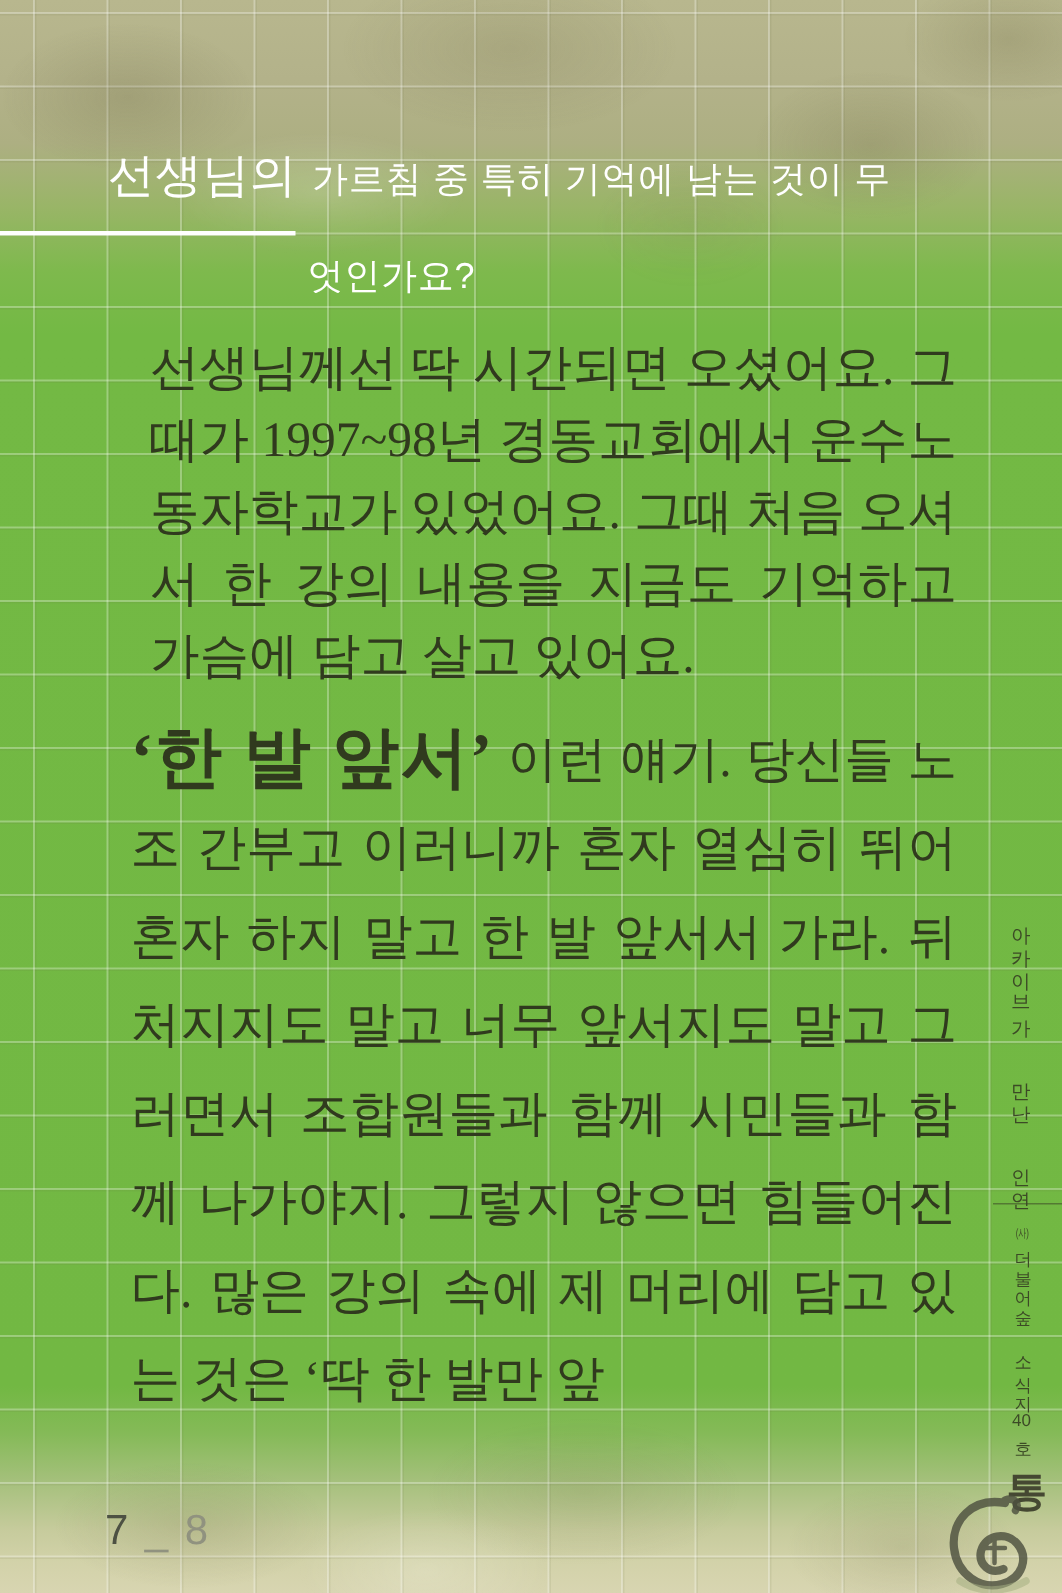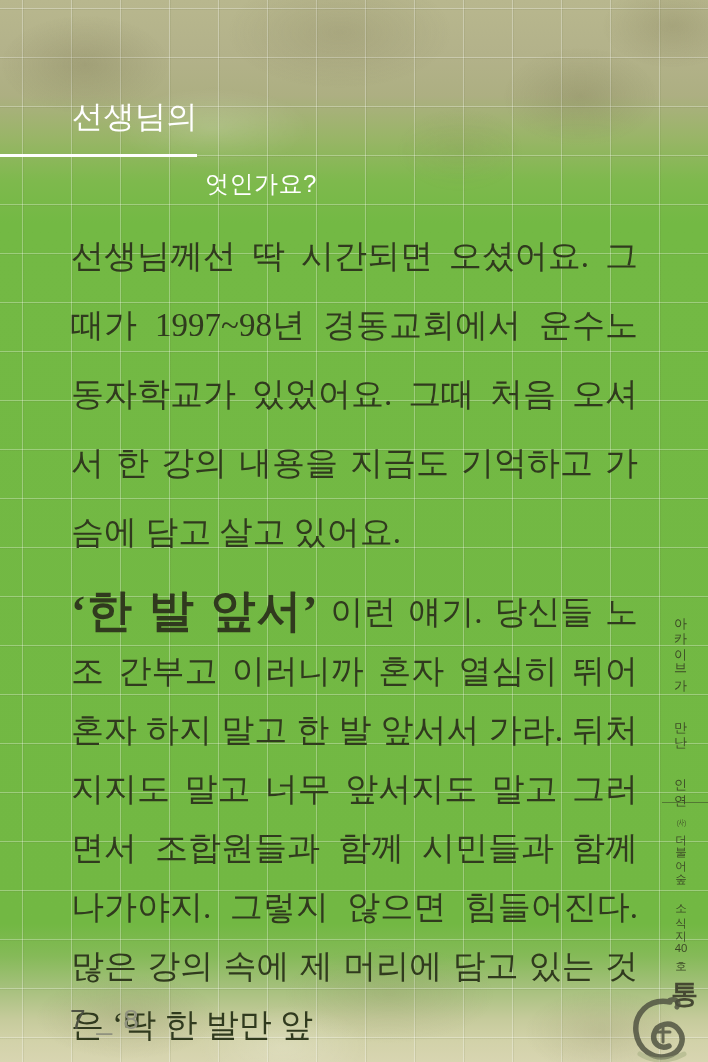--- a/index.html
+++ b/index.html
@@ -57,22 +57,22 @@
   .headline-small { font-size:24px; font-weight:400; letter-spacing:0.5px; }
   .headline-line2 { font-size:24px; font-weight:400; margin-left:133px; margin-top:30px; letter-spacing:0.5px; }
   .head-underline { position:absolute; left:0; top:154px; width:197px; height:3px; background:#ffffff; }
 
   
   .article {
     position:absolute; left:71px; top:222px; width:567px;
     color:#303a1e; font-family:"Liberation Serif","DejaVu Serif",serif;
     font-size:33px; text-align:justify;
   }
-  .article p.para1 { line-height:69px; margin-bottom:16px; }
-  .article p.para2 { line-height:59px; }
+  .article p.para1 { line-height:48px; margin-bottom:16px;padding-left:29px; }
+  .article p.para2 { line-height:59px;padding-left:16px; }
   .quote { font-size:45px; font-weight:600; line-height:40px; letter-spacing:1px; vertical-align:-3px; }
 
   
   .v-caption {
     position:absolute; right:19px; top:608px;
     writing-mode:vertical-rl; text-orientation:upright;
     font-size:13px; letter-spacing:2.5px; word-spacing:9px;
     color:#3c4a26;
   }
   .sidebar-divider { position:absolute; right:0; top:802px; width:46px; height:1px; background:rgba(58,70,38,0.55); }
@@ -99,20 +99,21 @@
 
 <div class="page">
 
   <div class="grid-overlay"></div>
   <div class="texture-top"></div>
   <div class="texture-bottom"></div>
 
   <div class="headline">
     <div class="headline-line1">
       <span class="headline-big">선생님의</span>
+      <span class="headline-small">가르침 중 특히 기억에 남는 것이 무</span>
     </div>
     <div class="headline-line2">엇인가요?</div>
   </div>
   <div class="head-underline"></div>
 
   <div class="article">
     <p class="para1">선생님께선 딱 시간되면 오셨어요. 그때가 1997~98년 경동교회에서 운수노동자학교가 있었어요. 그때 처음 오셔서 한 강의 내용을 지금도 기억하고 가슴에 담고 살고 있어요.</p>
     <p class="para2"><span class="quote">‘한 발 앞서’</span><span> 이런 얘기. 당신들 노조 간부고 이러니까 혼자 열심히 뛰어 혼자 하지 말고 한 발 앞서서 가라. 뒤처지지도 말고 너무 앞서지도 말고 그러면서 조합원들과 함께 시민들과 함께 나가야지. 그렇지 않으면 힘들어진다. 많은 강의 속에 제 머리에 담고 있는 것은 ‘딱 한 발만 앞</span></p>
   </div>
 

